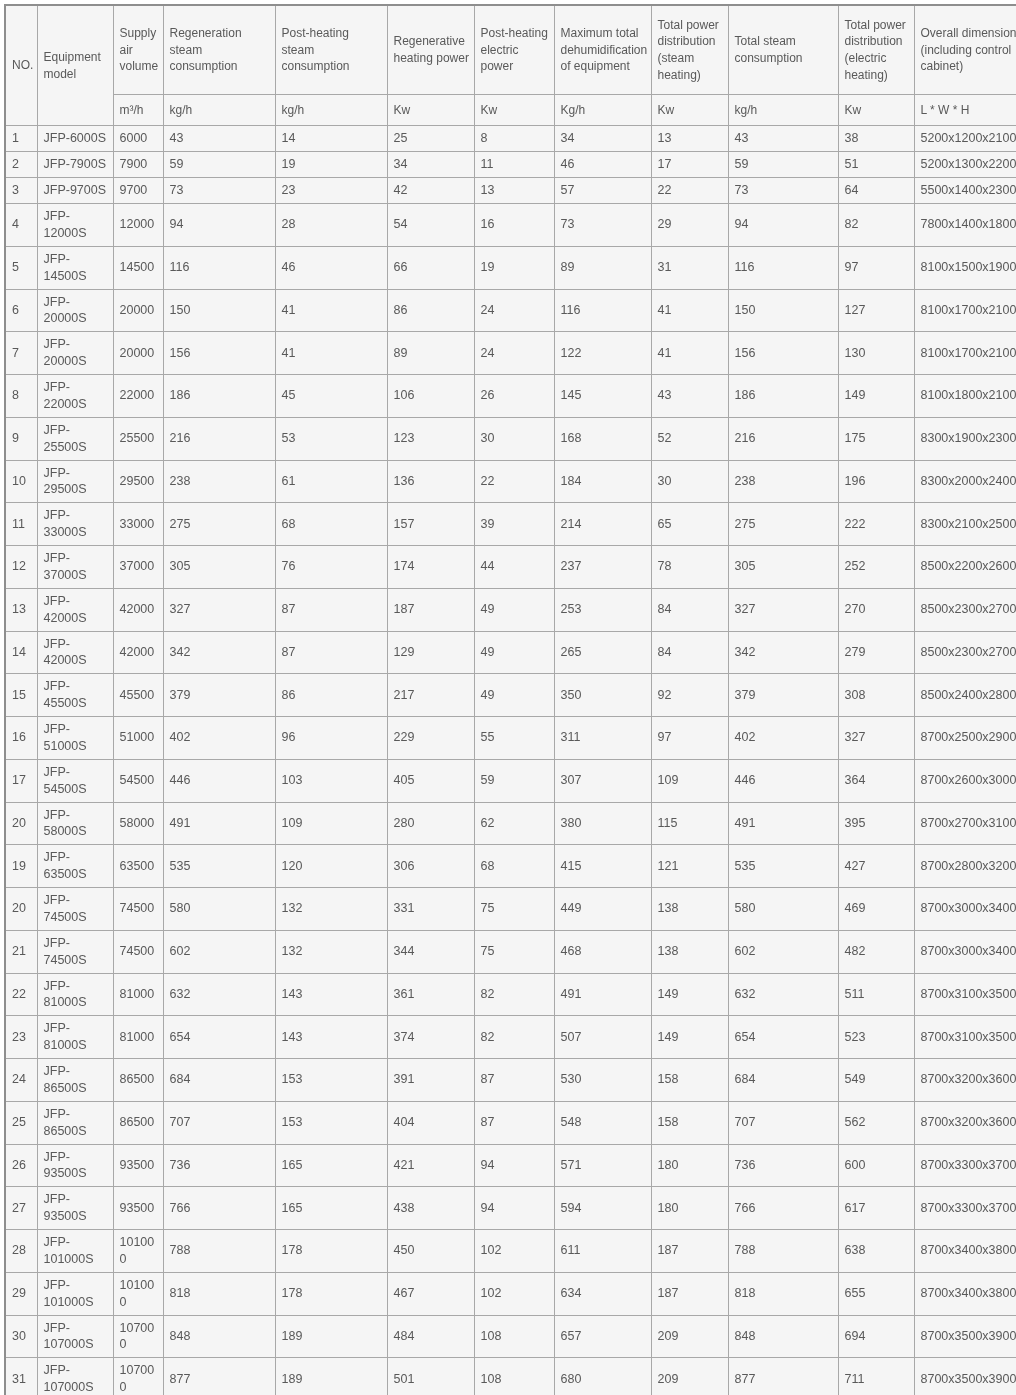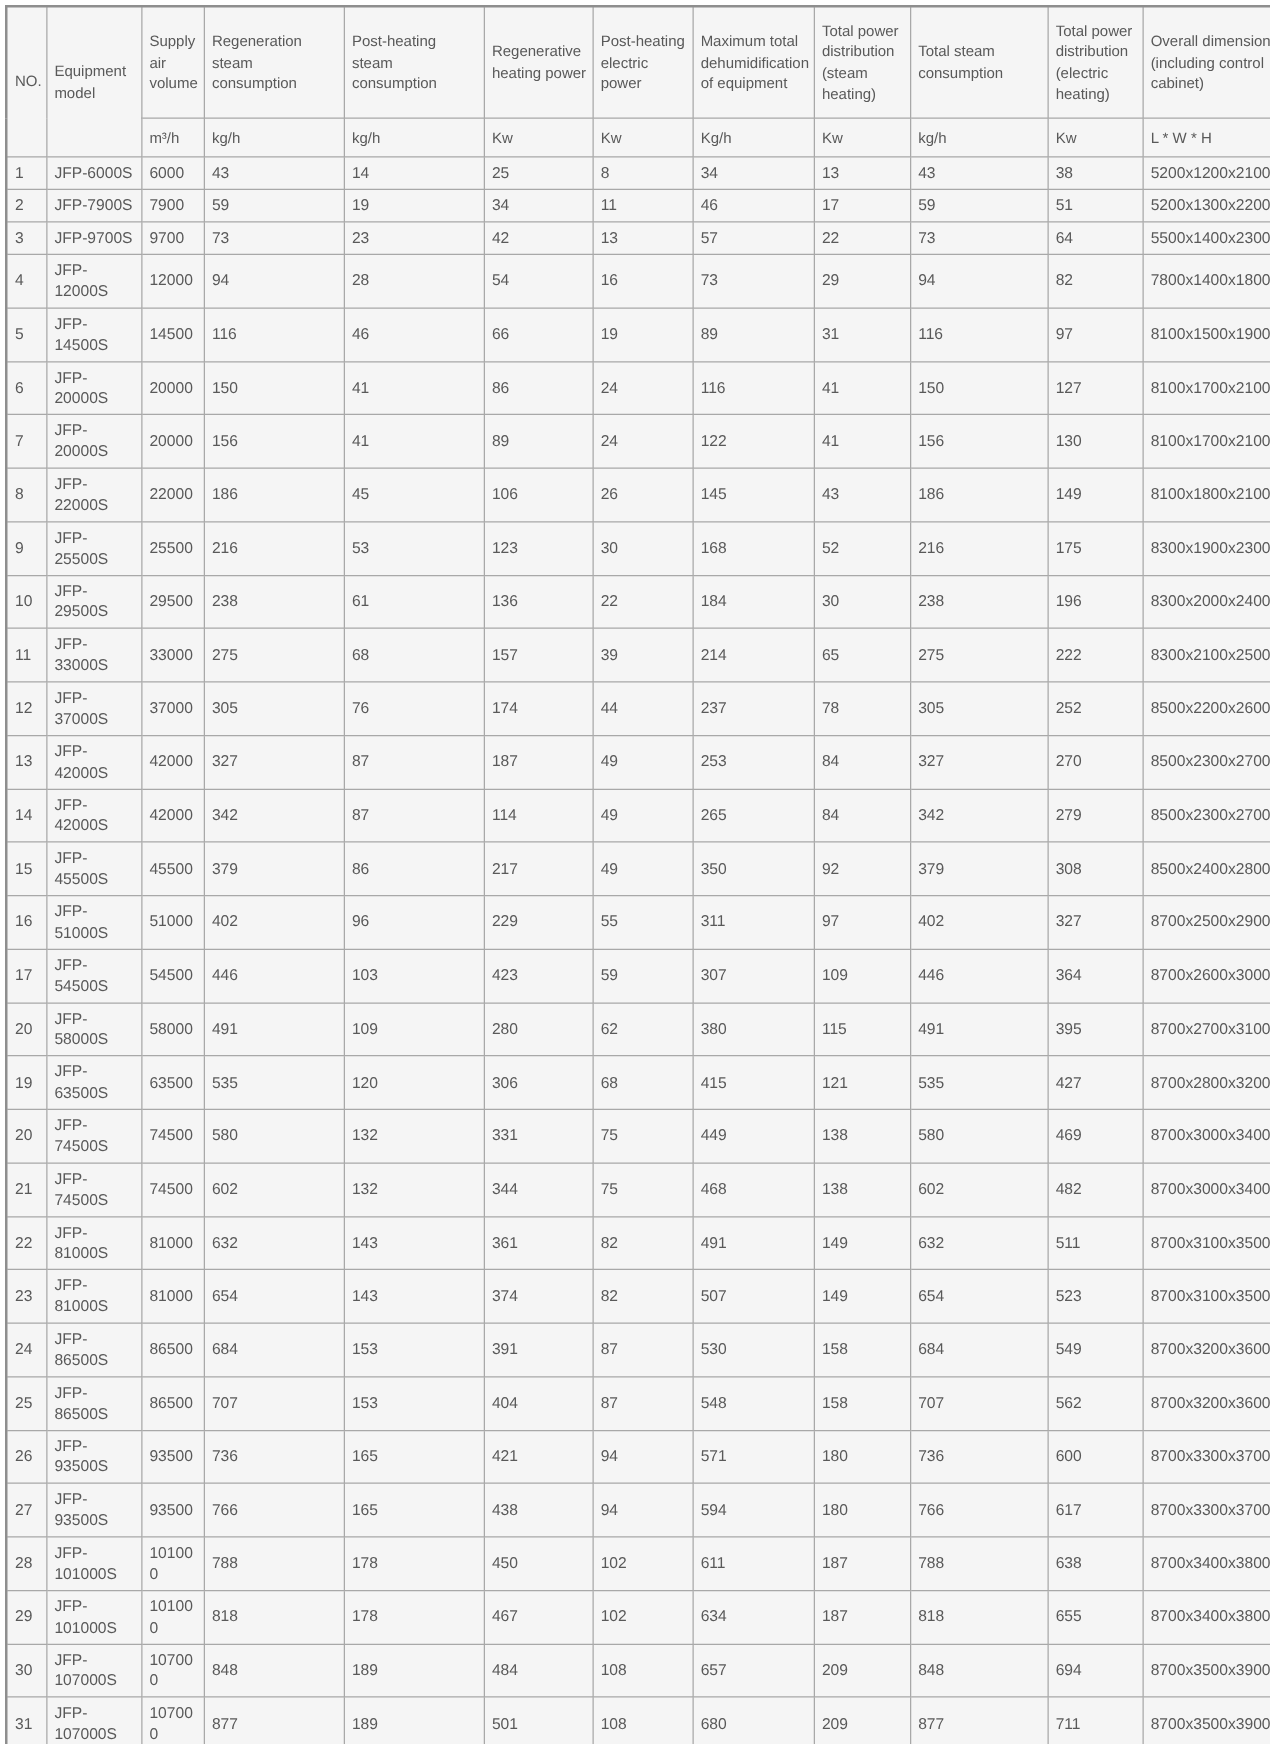--- a/index.html
+++ b/index.html
@@ -259,21 +259,21 @@
         <td>327</td>
         <td>270</td>
         <td>8500x2300x2700</td>
       </tr>
       <tr>
         <td>14</td>
         <td>JFP-42000S</td>
         <td>42000</td>
         <td>342</td>
         <td>87</td>
-        <td>114</td>
+        <td>129</td>
         <td>49</td>
         <td>265</td>
         <td>84</td>
         <td>342</td>
         <td>279</td>
         <td>8500x2300x2700</td>
       </tr>
       <tr>
         <td>15</td>
         <td>JFP-45500S</td>
@@ -301,21 +301,21 @@
         <td>402</td>
         <td>327</td>
         <td>8700x2500x2900</td>
       </tr>
       <tr>
         <td>17</td>
         <td>JFP-54500S</td>
         <td>54500</td>
         <td>446</td>
         <td>103</td>
-        <td>423</td>
+        <td>405</td>
         <td>59</td>
         <td>307</td>
         <td>109</td>
         <td>446</td>
         <td>364</td>
         <td>8700x2600x3000</td>
       </tr>
       <tr>
         <td>20</td>
         <td>JFP-58000S</td>

